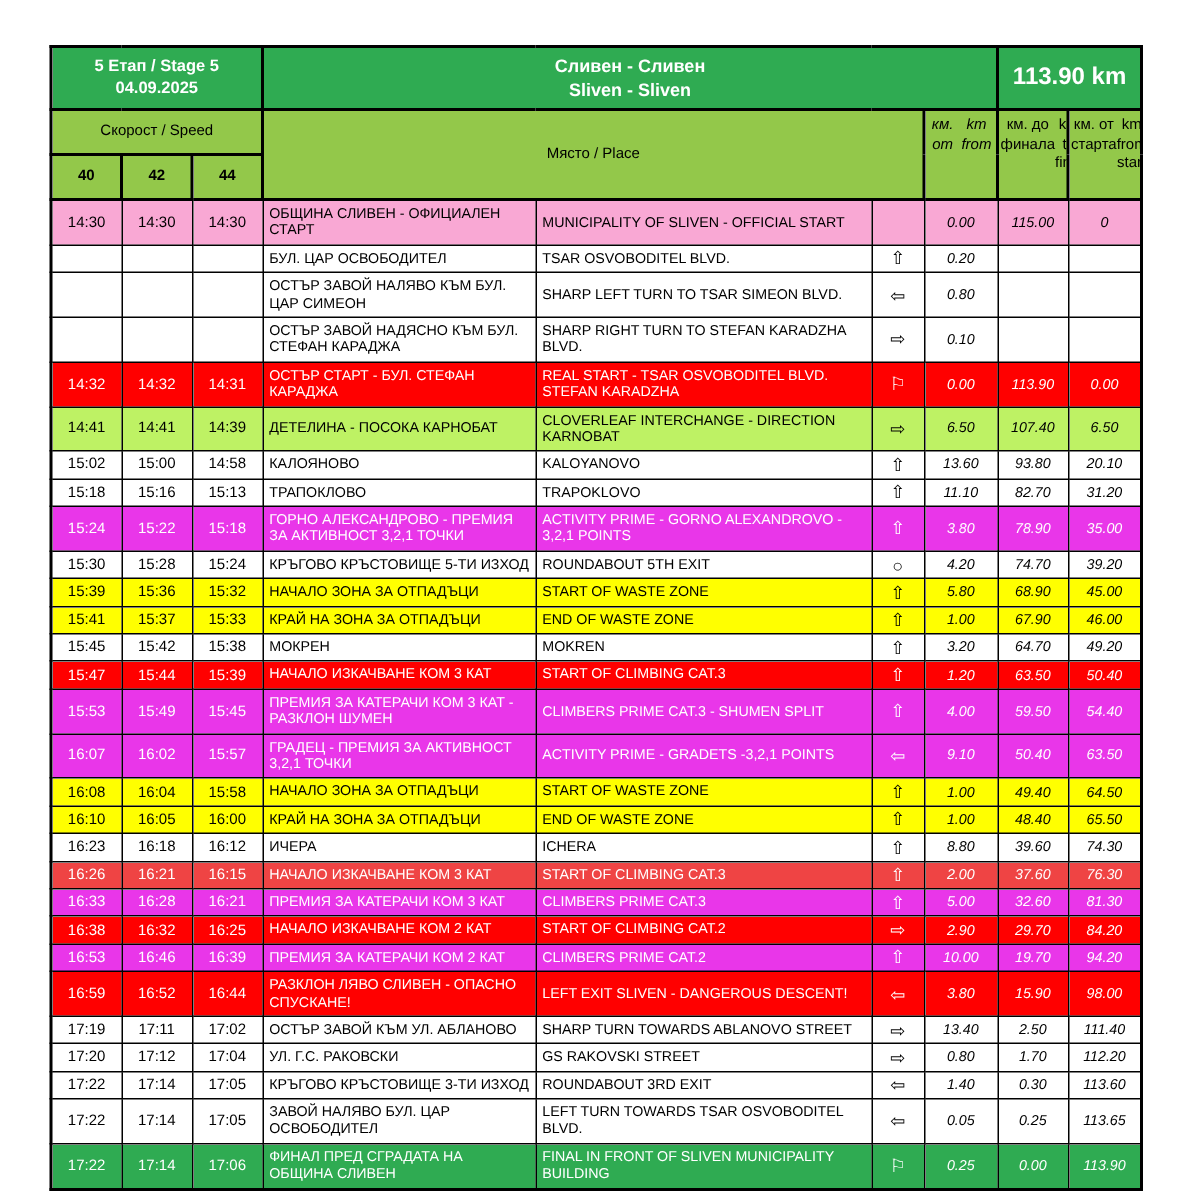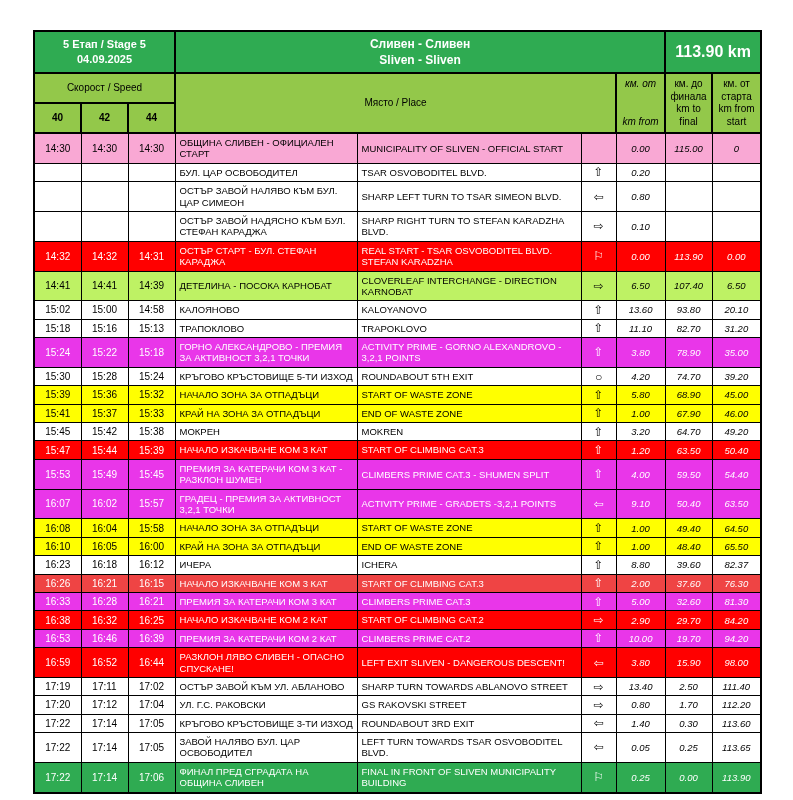--- a/index.html
+++ b/index.html
@@ -22,21 +22,21 @@
   }
   .hdr-top .title{font-size:12px;margin-top:14px;}
   .hdr-top .dist{font-size:16px;}
   
   .sub th{
     background:var(--lightgreen);color:#000;font-weight:normal;
     font-size:10px;text-align:center;line-height:1.25;
   }
   .sub .speedlbl{height:26px;}
   .sub .speedval{height:26px;font-weight:bold;}
-  .vspread{display:flex;flex-direction:column;justify-content:space-between;height:50px;padding:1px 0;}
+  .vspread{display:flex;flex-direction:row;justify-content:space-between;height:50px;padding:1px 0;}
   .it{font-style:italic;}
   
   td{padding:3px 3px;font-size:10px;}
   td.tc{text-align:center;white-space:nowrap;}
   td.pc{text-align:left;font-size:9.5px;line-height:1.2;padding-left:4px;}
   td.ic{text-align:center;font-size:12px;padding:0;line-height:1;}
   td.nc{text-align:center;font-style:italic;font-size:9.5px;white-space:nowrap;}
 </style>
 </head>
 <body>
@@ -295,21 +295,21 @@
         </tr>
         <tr style="background: rgb(255, 255, 255); color: rgb(0, 0, 0);">
           <td class="tc">16:23</td>
           <td class="tc">16:18</td>
           <td class="tc">16:12</td>
           <td class="pc">ИЧЕРА</td>
           <td class="pc">ICHERA</td>
           <td class="ic"><span>⇧</span></td>
           <td class="nc">8.80</td>
           <td class="nc">39.60</td>
-          <td class="nc">82.37</td>
+          <td class="nc">74.30</td>
         </tr>
         <tr style="background: #ef4444; color: rgb(255, 255, 255);">
           <td class="tc">16:26</td>
           <td class="tc">16:21</td>
           <td class="tc">16:15</td>
           <td class="pc">НАЧАЛО ИЗКАЧВАНЕ КОМ 3 КАТ</td>
           <td class="pc">START OF CLIMBING CAT.3</td>
           <td class="ic"><span>⇧</span></td>
           <td class="nc">2.00</td>
           <td class="nc">37.60</td>

